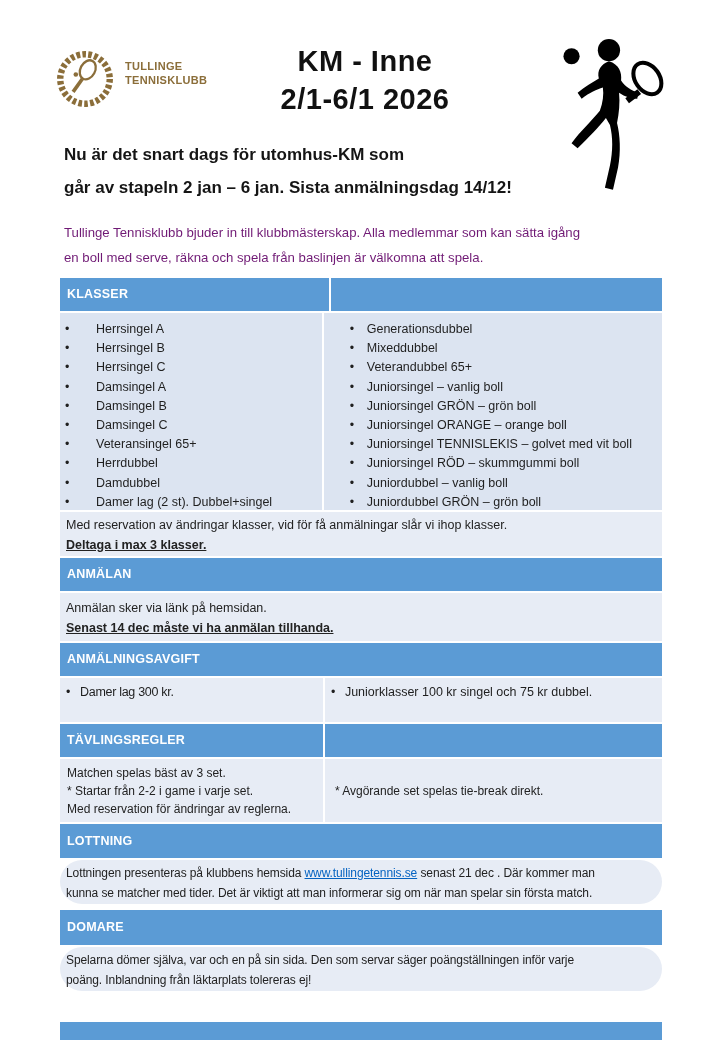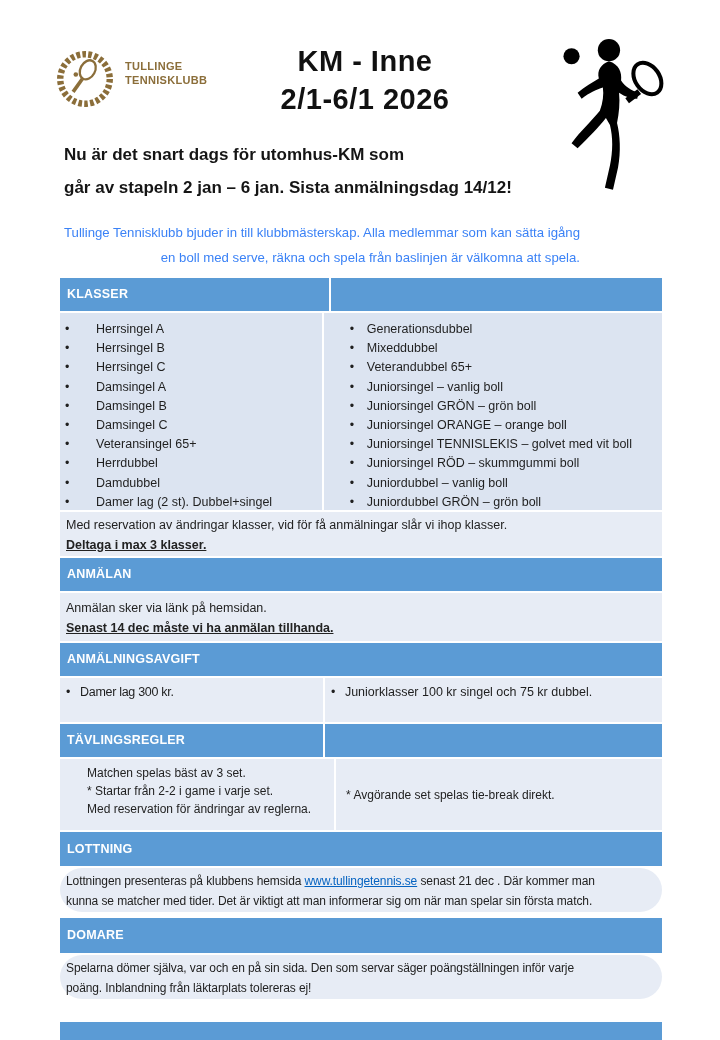--- a/index.html
+++ b/index.html
@@ -12,21 +12,21 @@
   
   .logo{position:absolute;left:52px;top:46px;display:flex;align-items:flex-start;}
   .logo-text{margin-left:7px;padding-top:13px;color:#8B6E3A;font-weight:bold;
     font-size:11px;line-height:14px;letter-spacing:.3px;}
   .title{position:absolute;left:180px;top:42px;width:370px;text-align:center;
     font-weight:bold;font-size:29px;line-height:38px;letter-spacing:.5px;color:#111;}
   .player{position:absolute;left:558px;top:34px;}
   
   .intro{position:absolute;left:64px;top:138px;font-size:17px;font-weight:bold;
     line-height:33px;color:#151515;}
-  .desc{position:absolute;left:64px;top:221px;font-size:13.2px;line-height:24.5px;color:#3b82f6;text-align:right;}
+  .desc{position:absolute;left:64px;top:221px;font-size:13.2px;line-height:24.5px;color:#701a75;}
   
   .tbl{position:absolute;left:60px;top:278px;width:602px;}
   .hdr{background:#5B9BD5;color:#fff;font-weight:bold;font-size:12.5px;
     letter-spacing:.2px;height:33px;line-height:33px;margin-bottom:2px;display:flex;}
   .hdr .hcell{padding-left:7px;box-sizing:border-box;}
   .hdr .split-l{width:45%;border-right:2px solid #fff;}
   .hdr .split-l.w44{width:44%;}
   .row{background:#E7ECF5;margin-bottom:2px;box-sizing:border-box;font-size:12.5px;}
   .cols{display:flex;}
   .cell{box-sizing:border-box;}
@@ -45,21 +45,21 @@
   .note-row{height:44px;}
   .anm-row{height:48px;padding-top:6px;}
   .bold-underline{font-weight:bold;text-decoration:underline;}
   
   .fee-row{height:44px;}
   .fee-row .cell-l{width:44%;border-right:2px solid #fff;padding:5px 2px 0 0;letter-spacing:-.3px;}
   .fee-row .cell-r{width:56%;padding:5px 2px 0 0;}
   .fee-row li{line-height:17.5px;font-size:11.8px;padding-left:20px;}
   .fee-row li::before{content:"•";position:absolute;left:6px;}
   
-  .rules-row{height:71px;padding-left:20px;}
+  .rules-row{height:63px;}
   .rules-row .cell-l{width:44%;border-right:2px solid #fff;padding:5px 2px 0 7px;
     font-size:12px;line-height:18px;}
   .rules-row .cell-r{width:56%;display:flex;align-items:center;padding-left:10px;font-size:12px;}
   
   .h34{height:34px;line-height:34px;}
   .h35{height:35px;line-height:35px;margin-top:6px;}
   .para-row{height:44px;padding:4px 4px 0 6px;font-size:12px;line-height:19.5px;letter-spacing:-.1px;border-radius:22px;}
   a.link{color:#0563C1;text-decoration:underline;cursor:pointer;}
   
   .bottom-bar{position:absolute;left:60px;top:1022px;width:602px;height:18px;background:#5B9BD5;}

